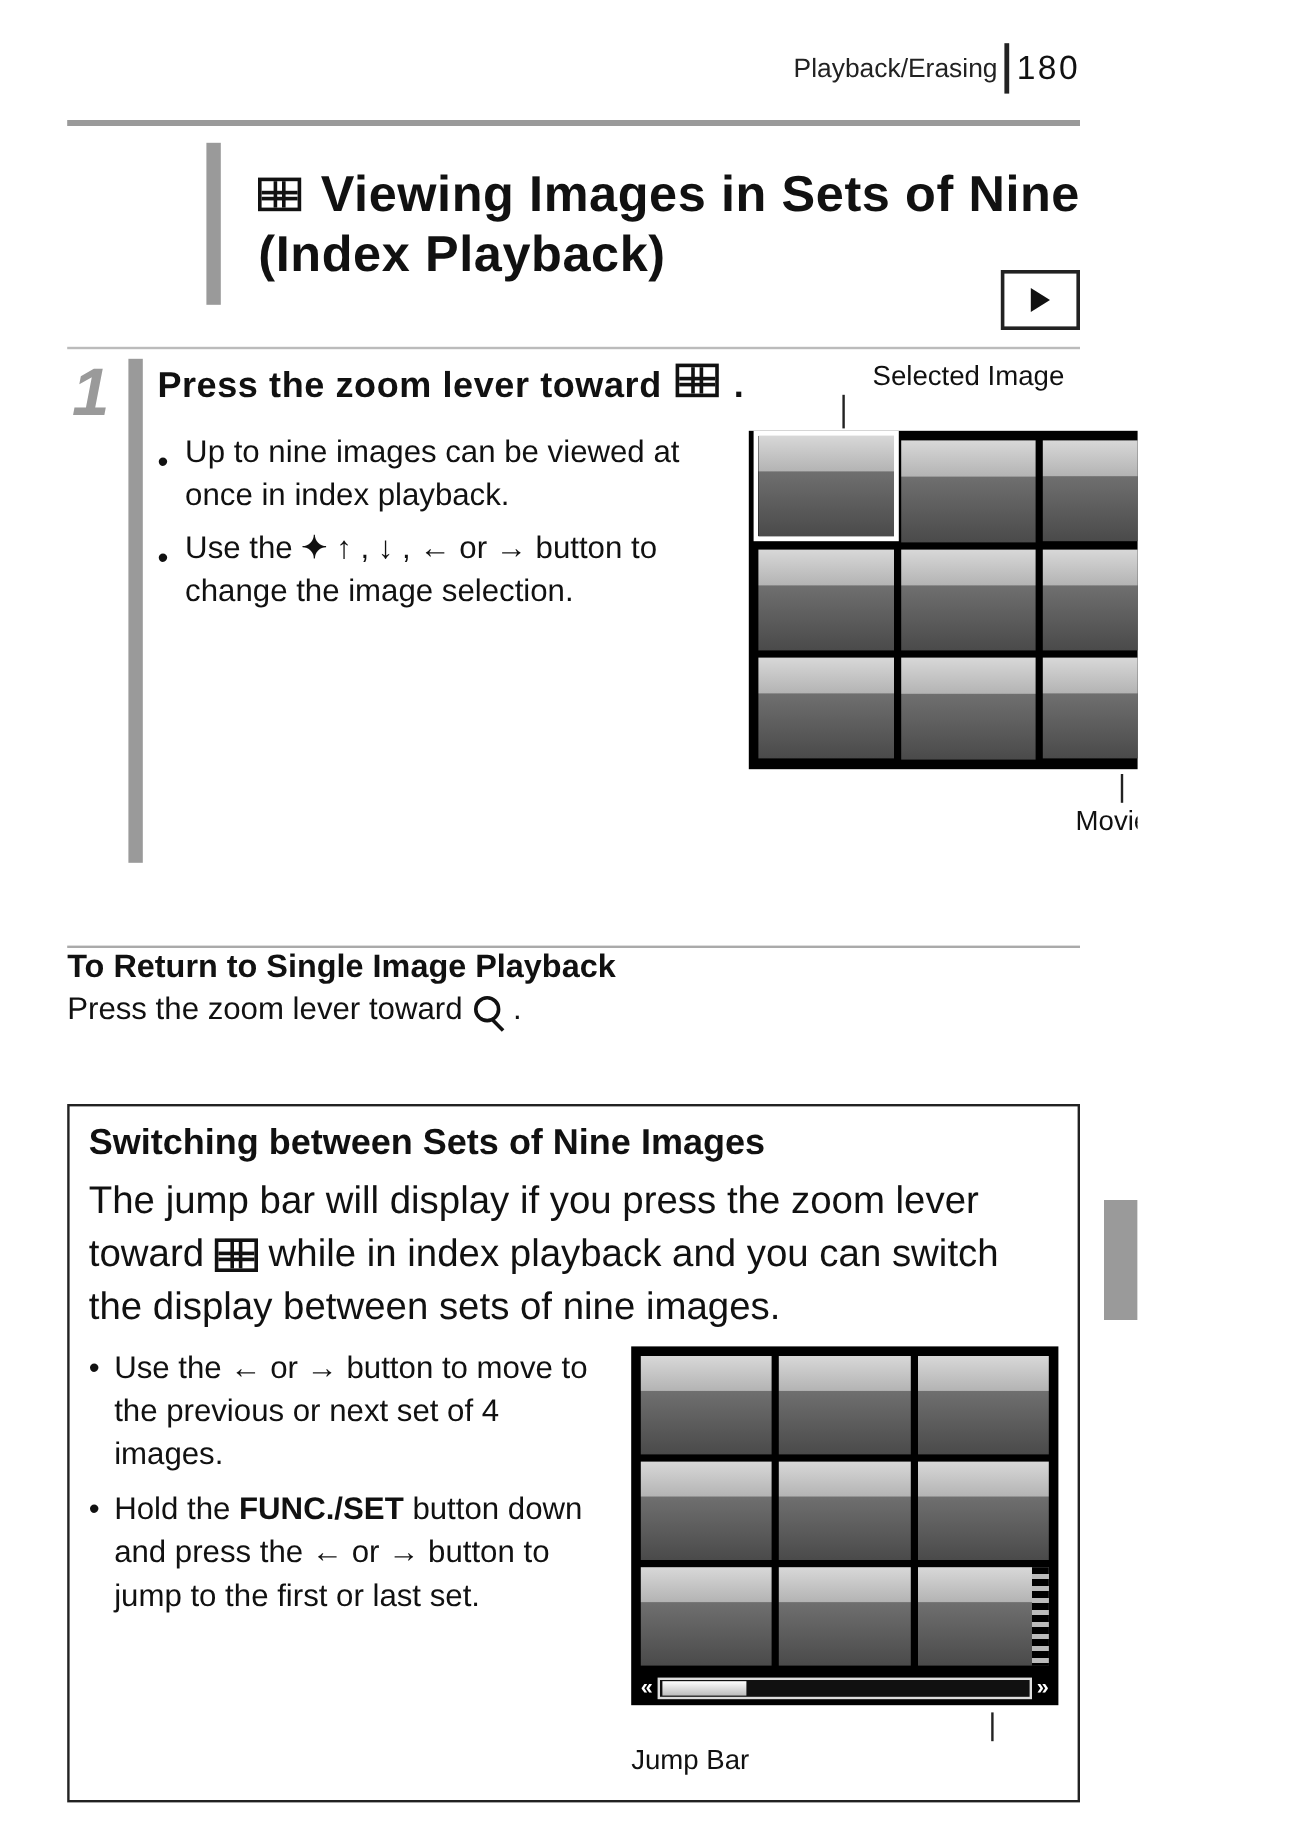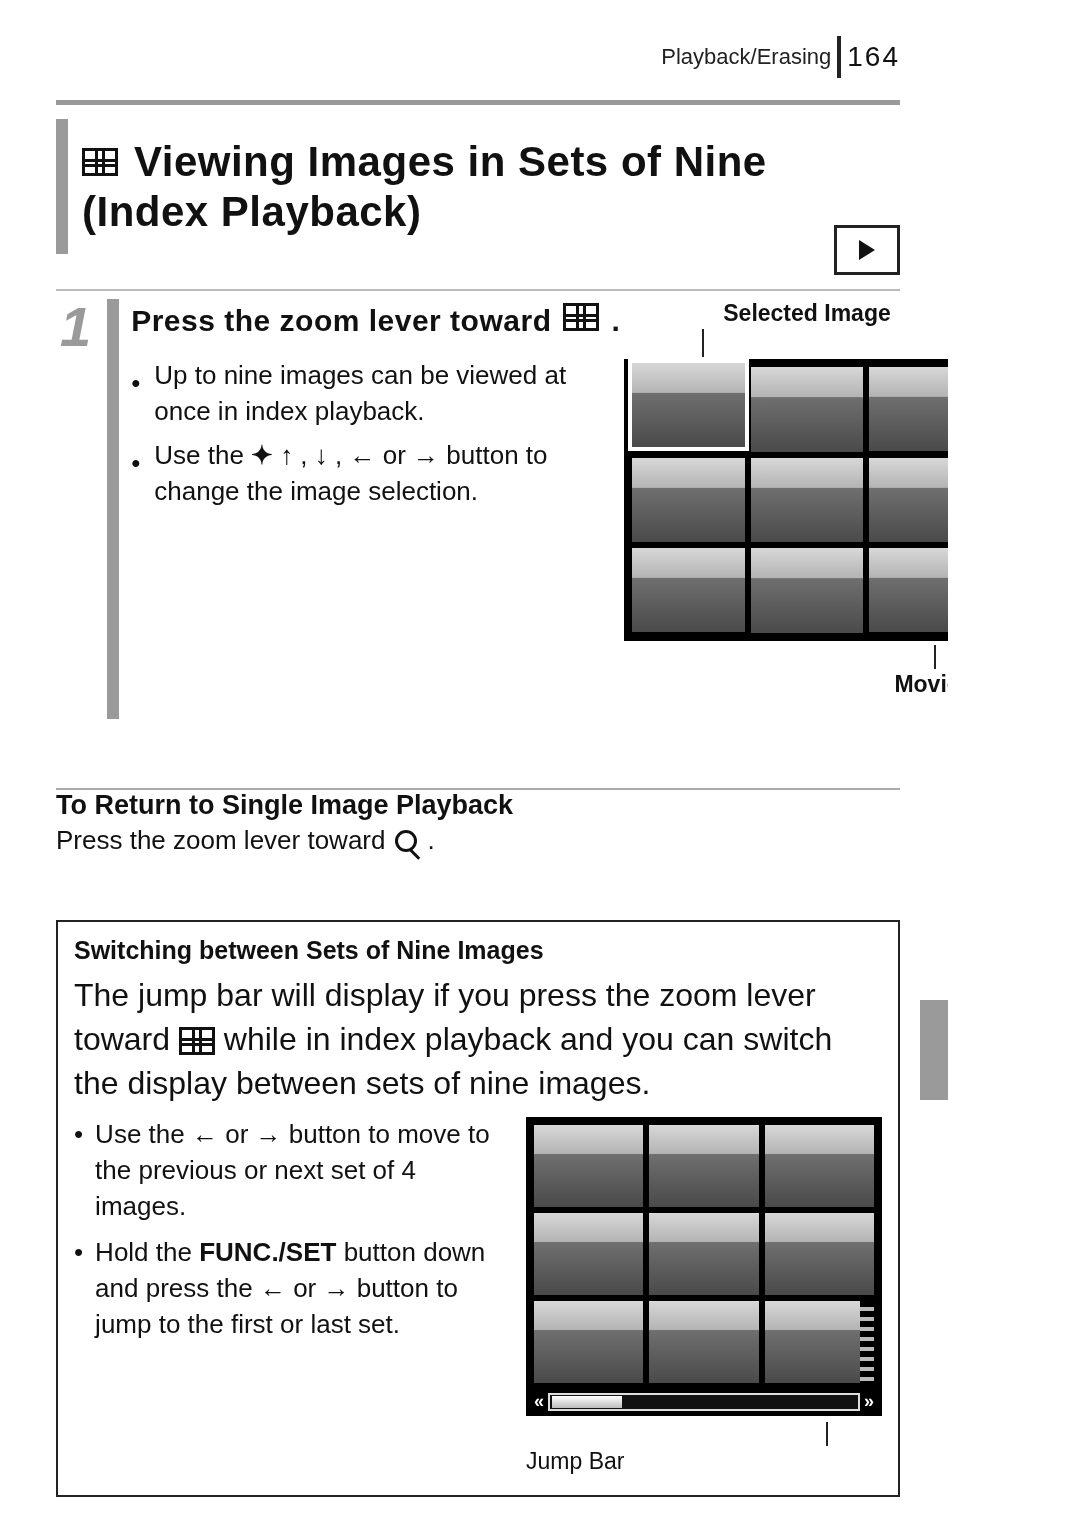--- a/index.html
+++ b/index.html
@@ -43,21 +43,22 @@
     position: absolute;
     top: 100px;
     left: 56px;
     right: 48px;
     border-top: 5px solid #9a9a9a;
     padding-top: 14px;
   }
   .title-bar {
     display: flex;
     align-items: center;
-    gap: 14px;
+    gap: 31px;
+    justify-content: flex-end;
   }
   .title-accent {
     width: 12px;
     height: 135px;
     background: #9a9a9a;
     flex: 0 0 auto;
   }
   .title-text {
     font-weight: 900;
     font-size: 42px;
@@ -158,21 +159,20 @@
   .arrow {
     display: inline-block;
     font-size: 26px;
     font-weight: 900;
     line-height: 1;
   }
   .preview-wrap {
     position: absolute;
     top: 300px;
     left: 624px;
-    font-weight: bold;
   }
   .preview-label {
     font-size: 23px;
     text-align: center;
     margin-bottom: 2px;
   }
   .preview-pointer {
     width: 2px;
     height: 28px;
     background: #222;
@@ -241,21 +241,21 @@
   }
   .box-section {
     position: absolute;
     top: 920px;
     left: 56px;
     right: 48px;
     border: 2px solid #222;
     padding: 14px 16px 20px 16px;
   }
   .box-h {
-    font-size: 25px;
+    font-size: 30px;
     font-weight: 900;
     margin-bottom: 8px;
   }
   .box-p {
     font-size: 32px;
     line-height: 1.38;
   }
   .inline-icon {
     display: inline-flex;
     vertical-align: -5px;
@@ -366,21 +366,21 @@
     border-bottom: 10px solid transparent;
   }
 </style>
 </head>
 <body>
 <div class="page">
 
 <div class="running-head">
   <span class="rh-label">Playback/Erasing</span>
   <span class="rh-sep"></span>
-  <span class="rh-num">164</span>
+  <span class="rh-num">180</span>
 </div>
 
 <div class="title-block">
   <div class="title-bar">
     <div class="title-accent"></div>
     <div>
       <div class="title-row1">
         <span class="inline-icon">
               <span class="idx-icon">
                 <span class="c2"></span>

